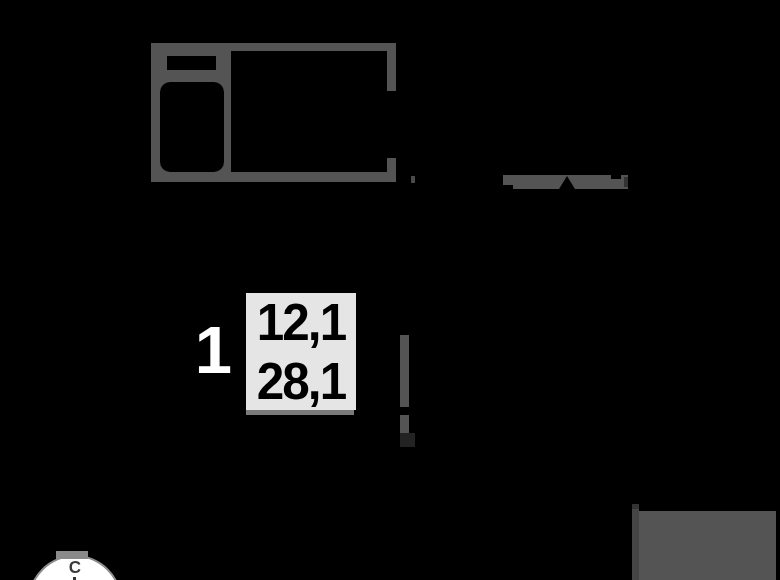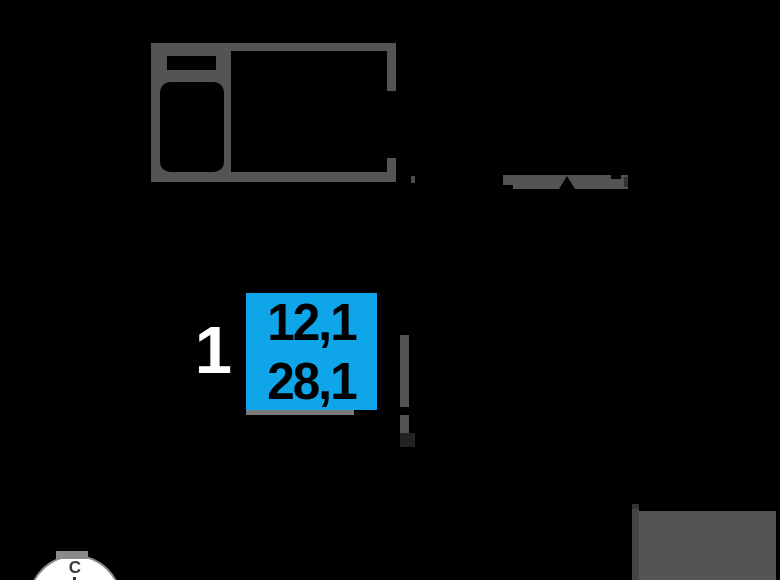--- a/index.html
+++ b/index.html
@@ -32,21 +32,21 @@
   .part-a{left:400px;top:335px;width:9px;height:72px;background:#545454;}
   .part-b{left:400px;top:415px;width:9px;height:18px;background:#545454;}
   .part-tip{left:400px;top:433px;width:15px;height:14px;background:#232323;}
   
   .unit-number{
     left:190px;top:316px;width:46px;height:66px;color:#fff;
     font-size:67px;font-weight:bold;line-height:1;text-align:center;
     letter-spacing:-1px;
   }
   .area-box{
-    left:246px;top:293px;width:131px;height:117px;background:#0ea5e9;
+    left:246px;top:293px;width:110px;height:117px;background:#e5e5e5;
     display:flex;flex-direction:column;
   }
   .area-cell{
     flex:1;display:flex;align-items:center;justify-content:center;
     color:#000;font-size:51px;font-weight:bold;letter-spacing:-2px;
     transform:scaleX(0.97);
   }
   .area-divider{height:3px;background:#000;}
   .area-shadow{left:246px;top:410px;width:108px;height:5px;background:#7a7a7a;}
   

